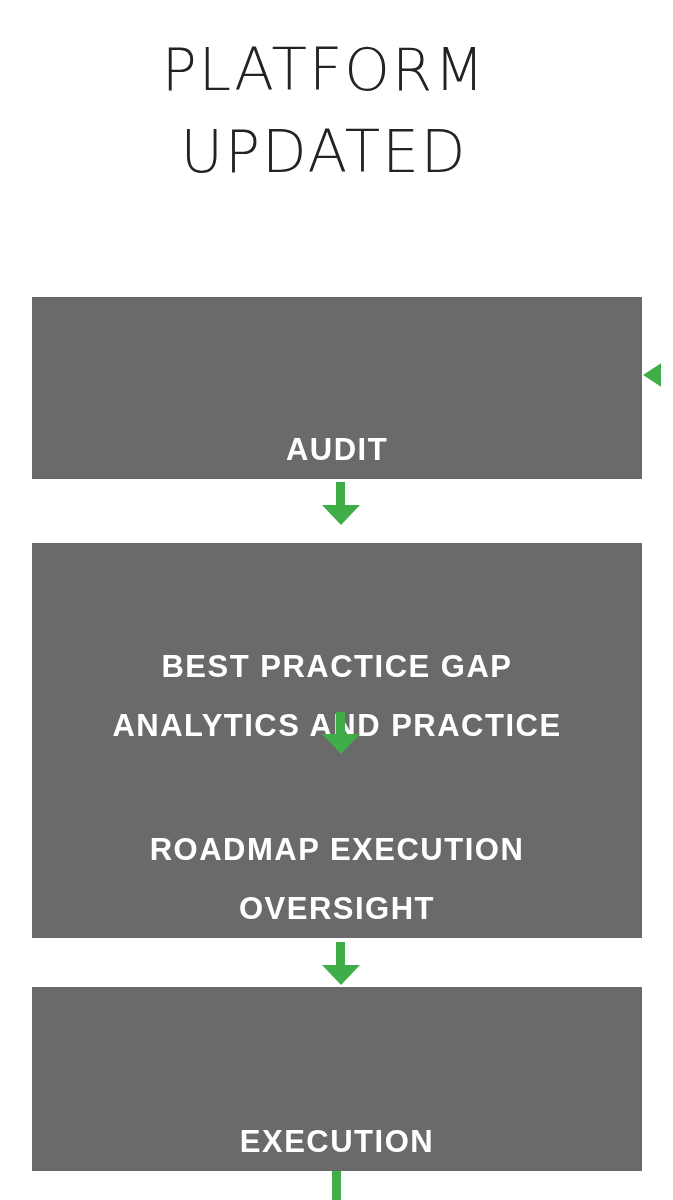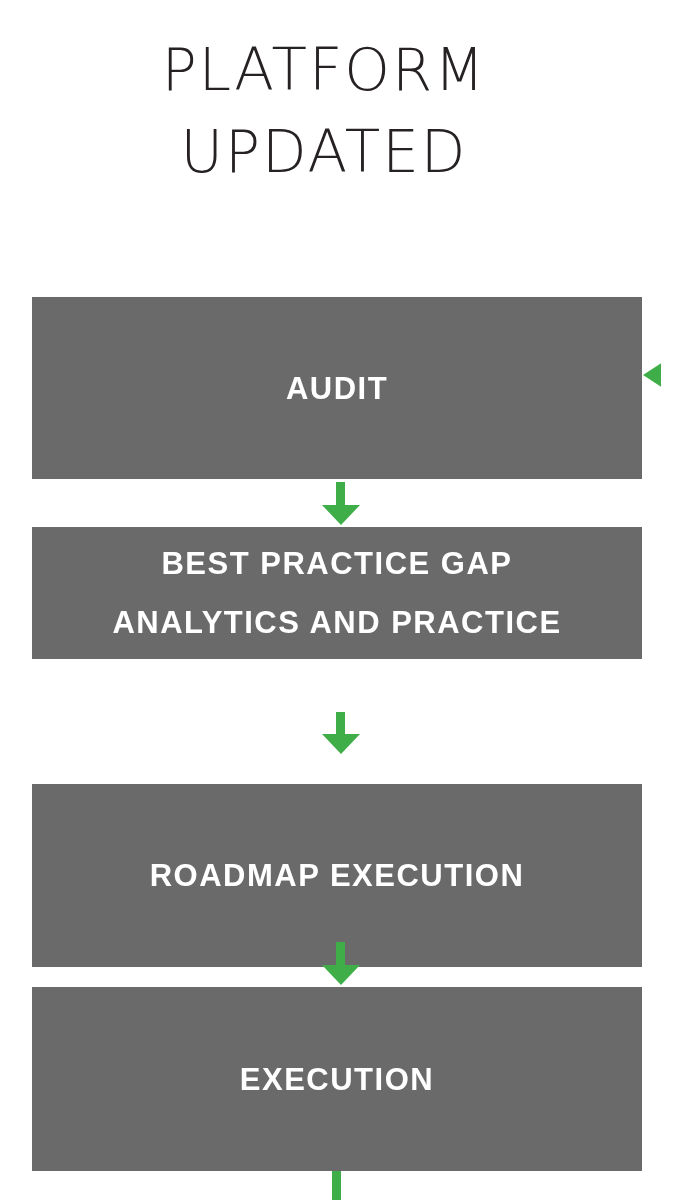--- a/index.html
+++ b/index.html
@@ -35,31 +35,31 @@
   }
   
   .step {
     position: absolute;
     left: 8px;
     width: 610px;
     background: var(--gray);
     display: flex;
     flex-direction: column;
     align-items: center;
-    justify-content: center;
+    justify-content: flex-end;
     text-align: center;
     color: var(--box-text);
     font-weight: bold;
     font-size: 31px;
     line-height: 47px;
     letter-spacing: 1.5px;
   }
   #step-1 { top: 273px; height: 182px; }
-  #step-2 { top: 503px; height: 132px; }
-  #step-3 { top: 760px; height: 183px; }
+  #step-2 { top: 519px; height: 212px; }
+  #step-3 { top: 731px; height: 183px; }
   #step-4 { top: 963px; height: 184px; }
   
   .bar { position: absolute; background: var(--green); }
   .head-down {
     position: absolute; width: 0; height: 0;
     border-left: 19px solid transparent;
     border-right: 19px solid transparent;
     border-top: 20px solid var(--green);
   }
   .head-left {
@@ -93,20 +93,21 @@
     <div>ANALYTICS AND PRACTICE</div>
   </div>
 
   <div>
     <div class="bar" style="left:312px; top:688px; width:9px; height:25px;"></div>
     <div class="head-down" style="left:298px; top:710px;"></div>
   </div>
 
   <div class="step" id="step-3">
     <div>ROADMAP EXECUTION</div>
+    <div>OVERSIGHT</div>
   </div>
 
   <div>
     <div class="bar" style="left:312px; top:918px; width:9px; height:25px;"></div>
     <div class="head-down" style="left:298px; top:941px;"></div>
   </div>
 
   <div class="step" id="step-4">
     <div>EXECUTION</div>
   </div>

